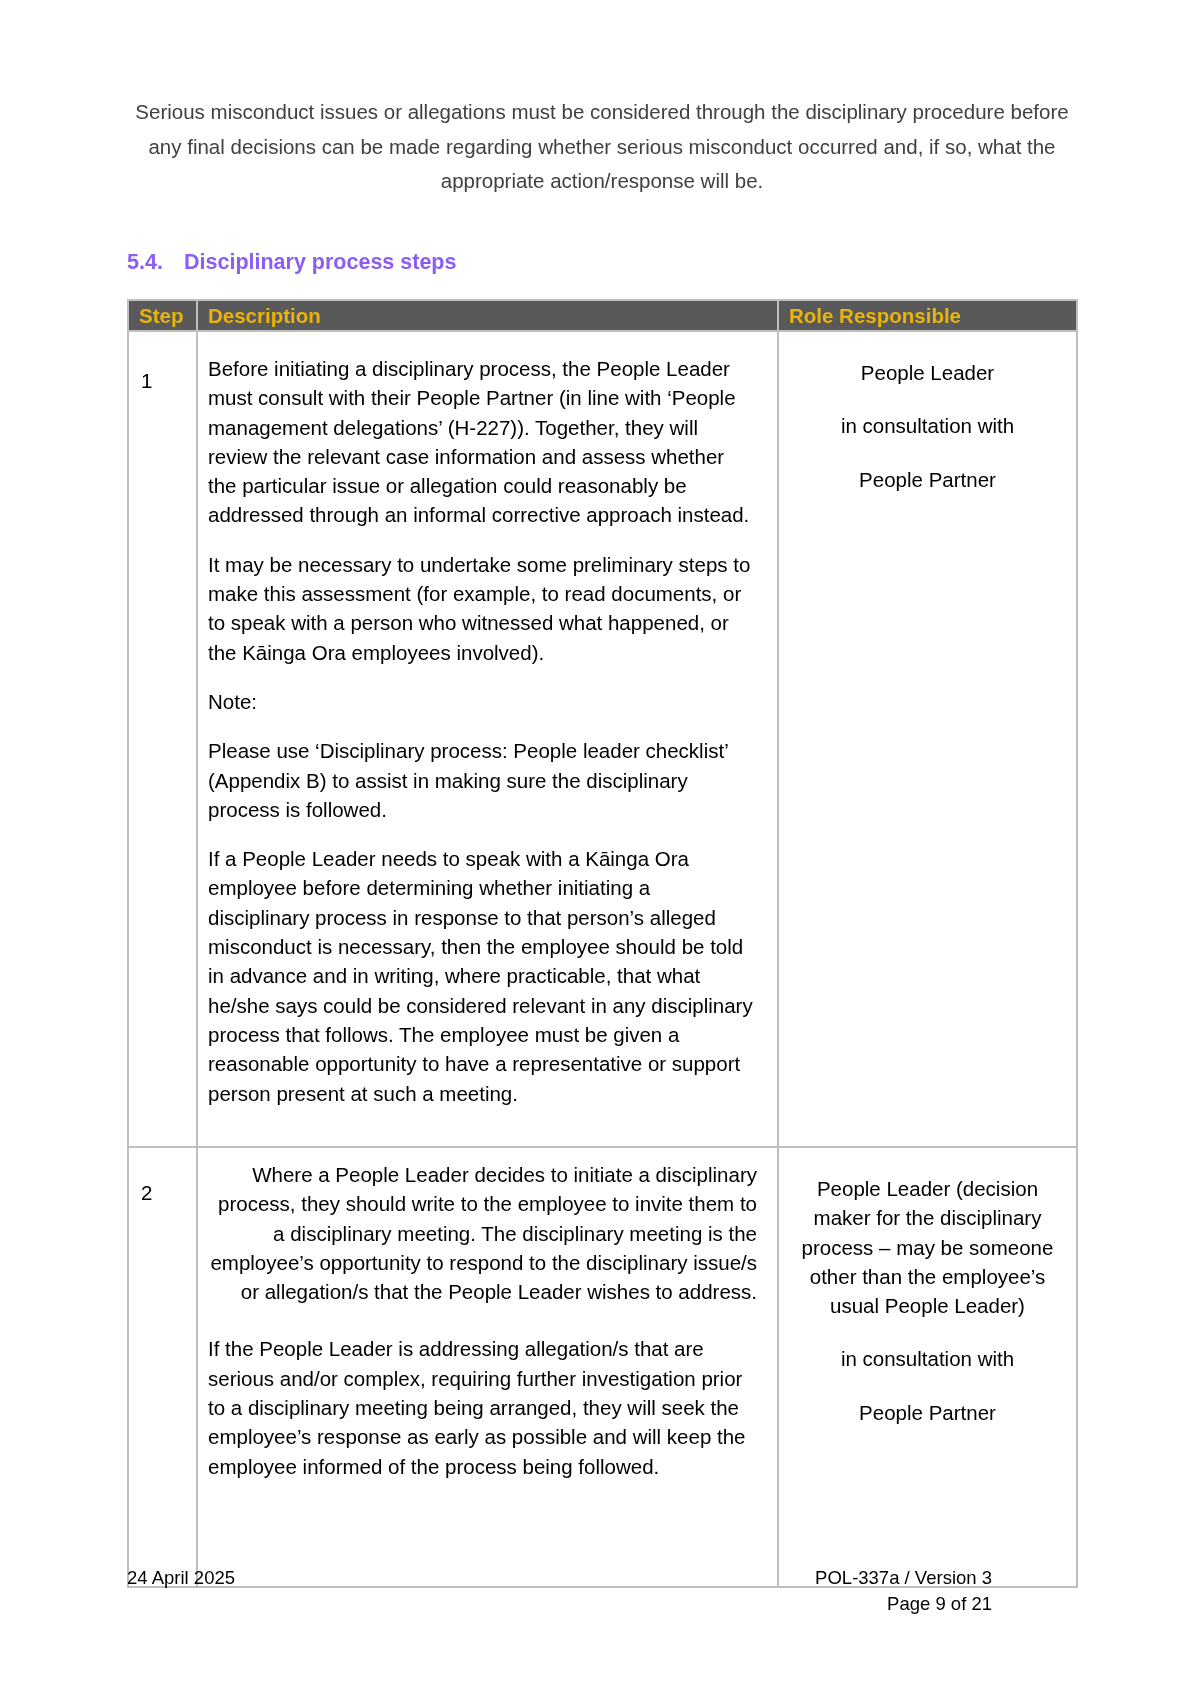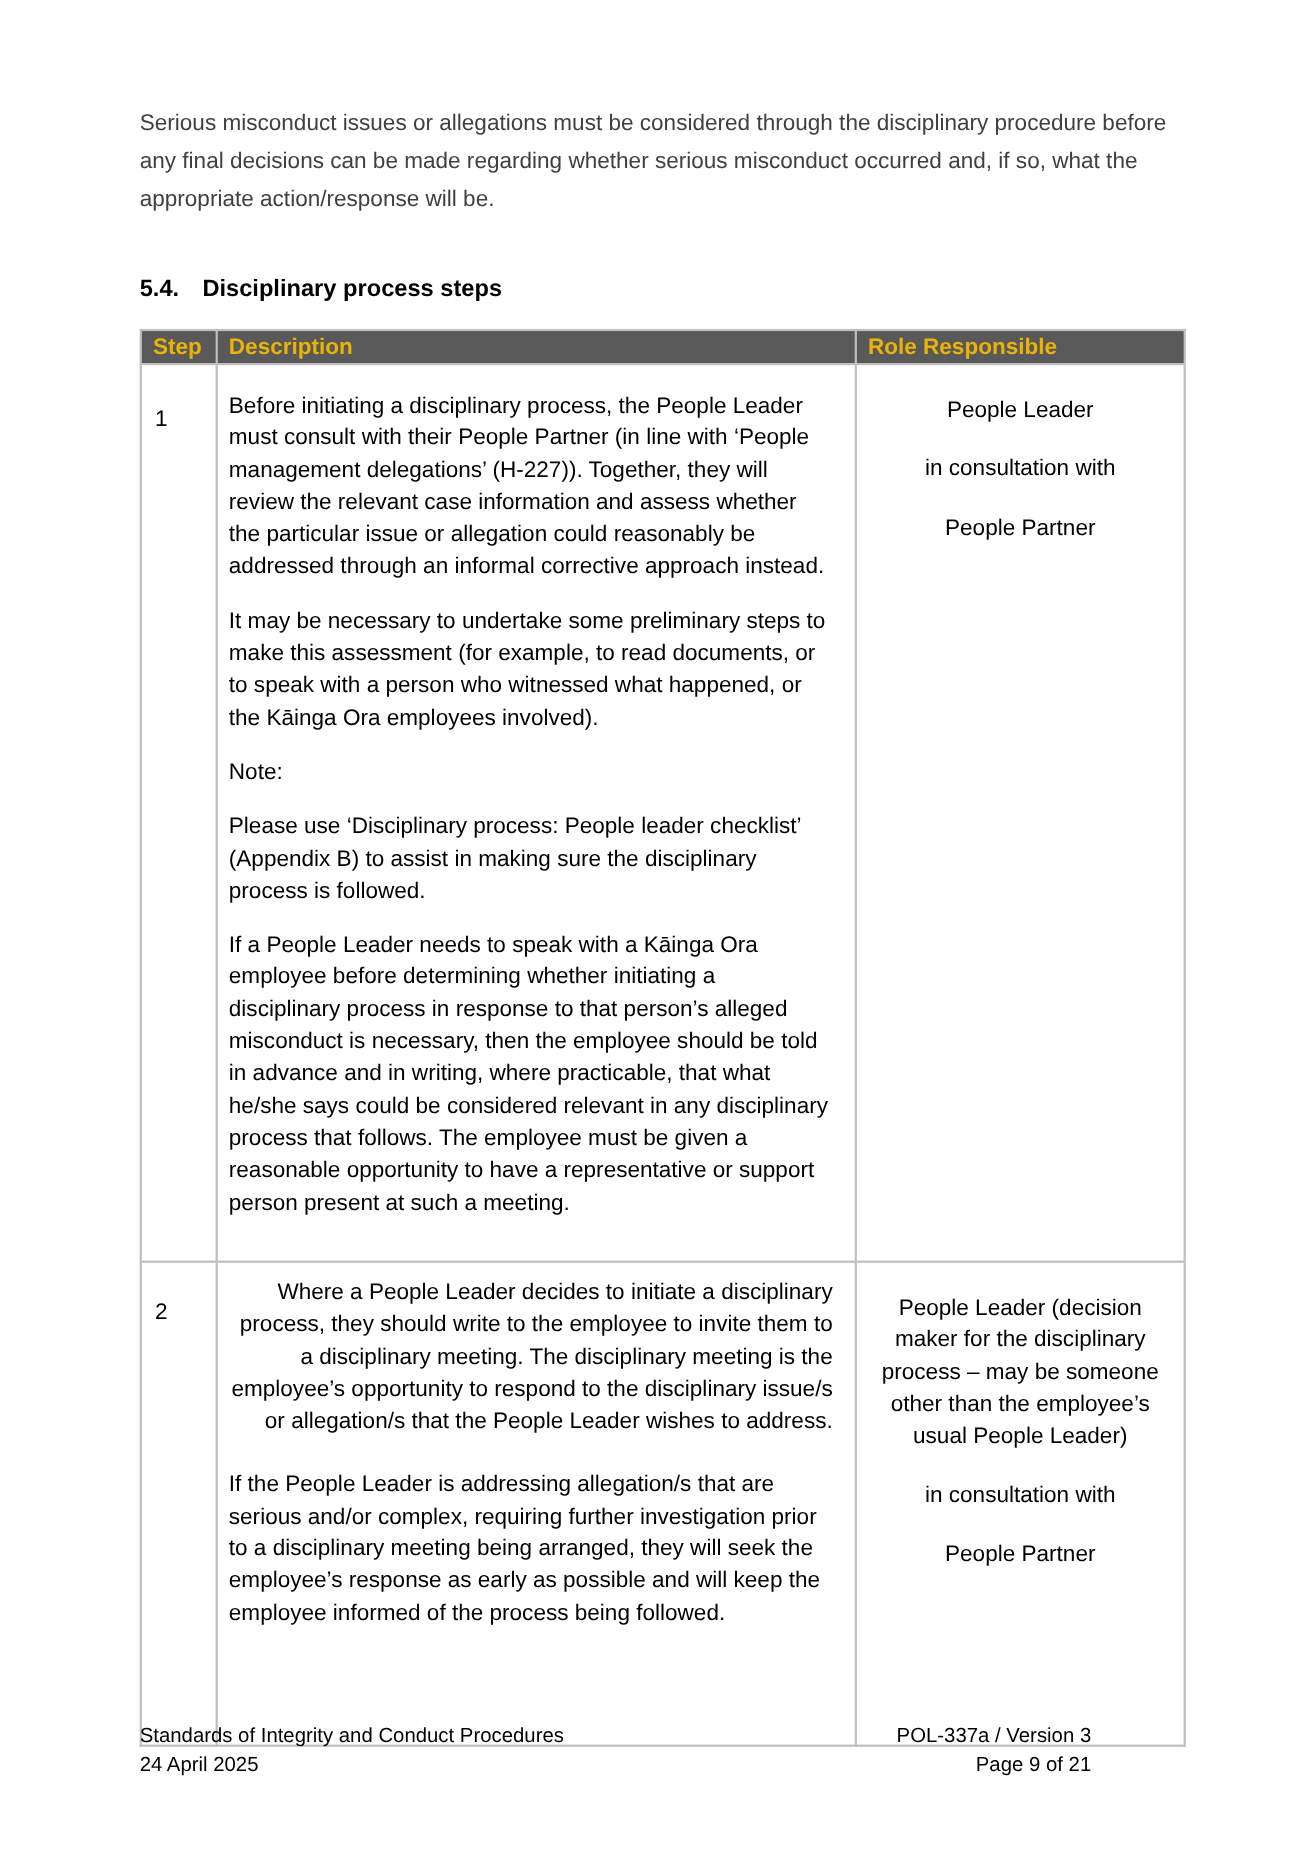--- a/index.html
+++ b/index.html
@@ -1,21 +1,21 @@
 <!DOCTYPE html>
 <html><head>
 <meta charset="utf-8">
 <style>
   html, body { margin: 0; padding: 0; background: #ffffff; }
   body { width: 1190px; height: 1684px; position: relative; overflow: hidden;
          font-family: "Liberation Sans", "DejaVu Sans", sans-serif; color: #000; }
   .intro { position: absolute; left: 127px; top: 95px; width: 950px;
-           font-size: 20.5px; line-height: 34.5px; color: #404040; margin: 0; }
+           font-size: 20.5px; line-height: 34.5px; color: #404040; margin: 0; text-align: center; }
   .heading { position: absolute; left: 127px; top: 250px; font-size: 21.5px;
-             font-weight: bold; color: #000000; margin: 0; }
+             font-weight: bold; color: #8b5cf6; margin: 0; }
   .heading .num { display: inline-block; width: 57px; }
   table.steps { position: absolute; left: 127px; top: 299px; width: 949px;
                 border-collapse: collapse; table-layout: fixed; }
   table.steps col.c1 { width: 69px; }
   table.steps col.c2 { width: 581px; }
   table.steps col.c3 { width: 299px; }
   table.steps th, table.steps td { border: 2.5px solid #bfbfbf; vertical-align: top; }
   table.steps th { background: #595959; color: #eab308; text-align: left;
                    font-size: 20.5px; font-weight: bold; height: 28px;
                    padding: 1px 8px 0 10px; line-height: 28px; }
@@ -80,19 +80,18 @@
       <td class="role">
         <p>People Leader (decision maker for the disciplinary process – may be someone other than the employee’s usual People Leader)</p>
         <p>in consultation with</p>
         <p>People Partner</p>
       </td>
     </tr>
   </tbody>
 </table>
 
 <div class="footer left">
-  <div>Standards of Integrity and Conduct Procedures</div>
   <div>24 April 2025</div>
 </div>
 <div class="footer right">
   <div>POL-337a / Version 3</div>
   <div>Page 9 of 21</div>
 </div>
 
 </body></html>

